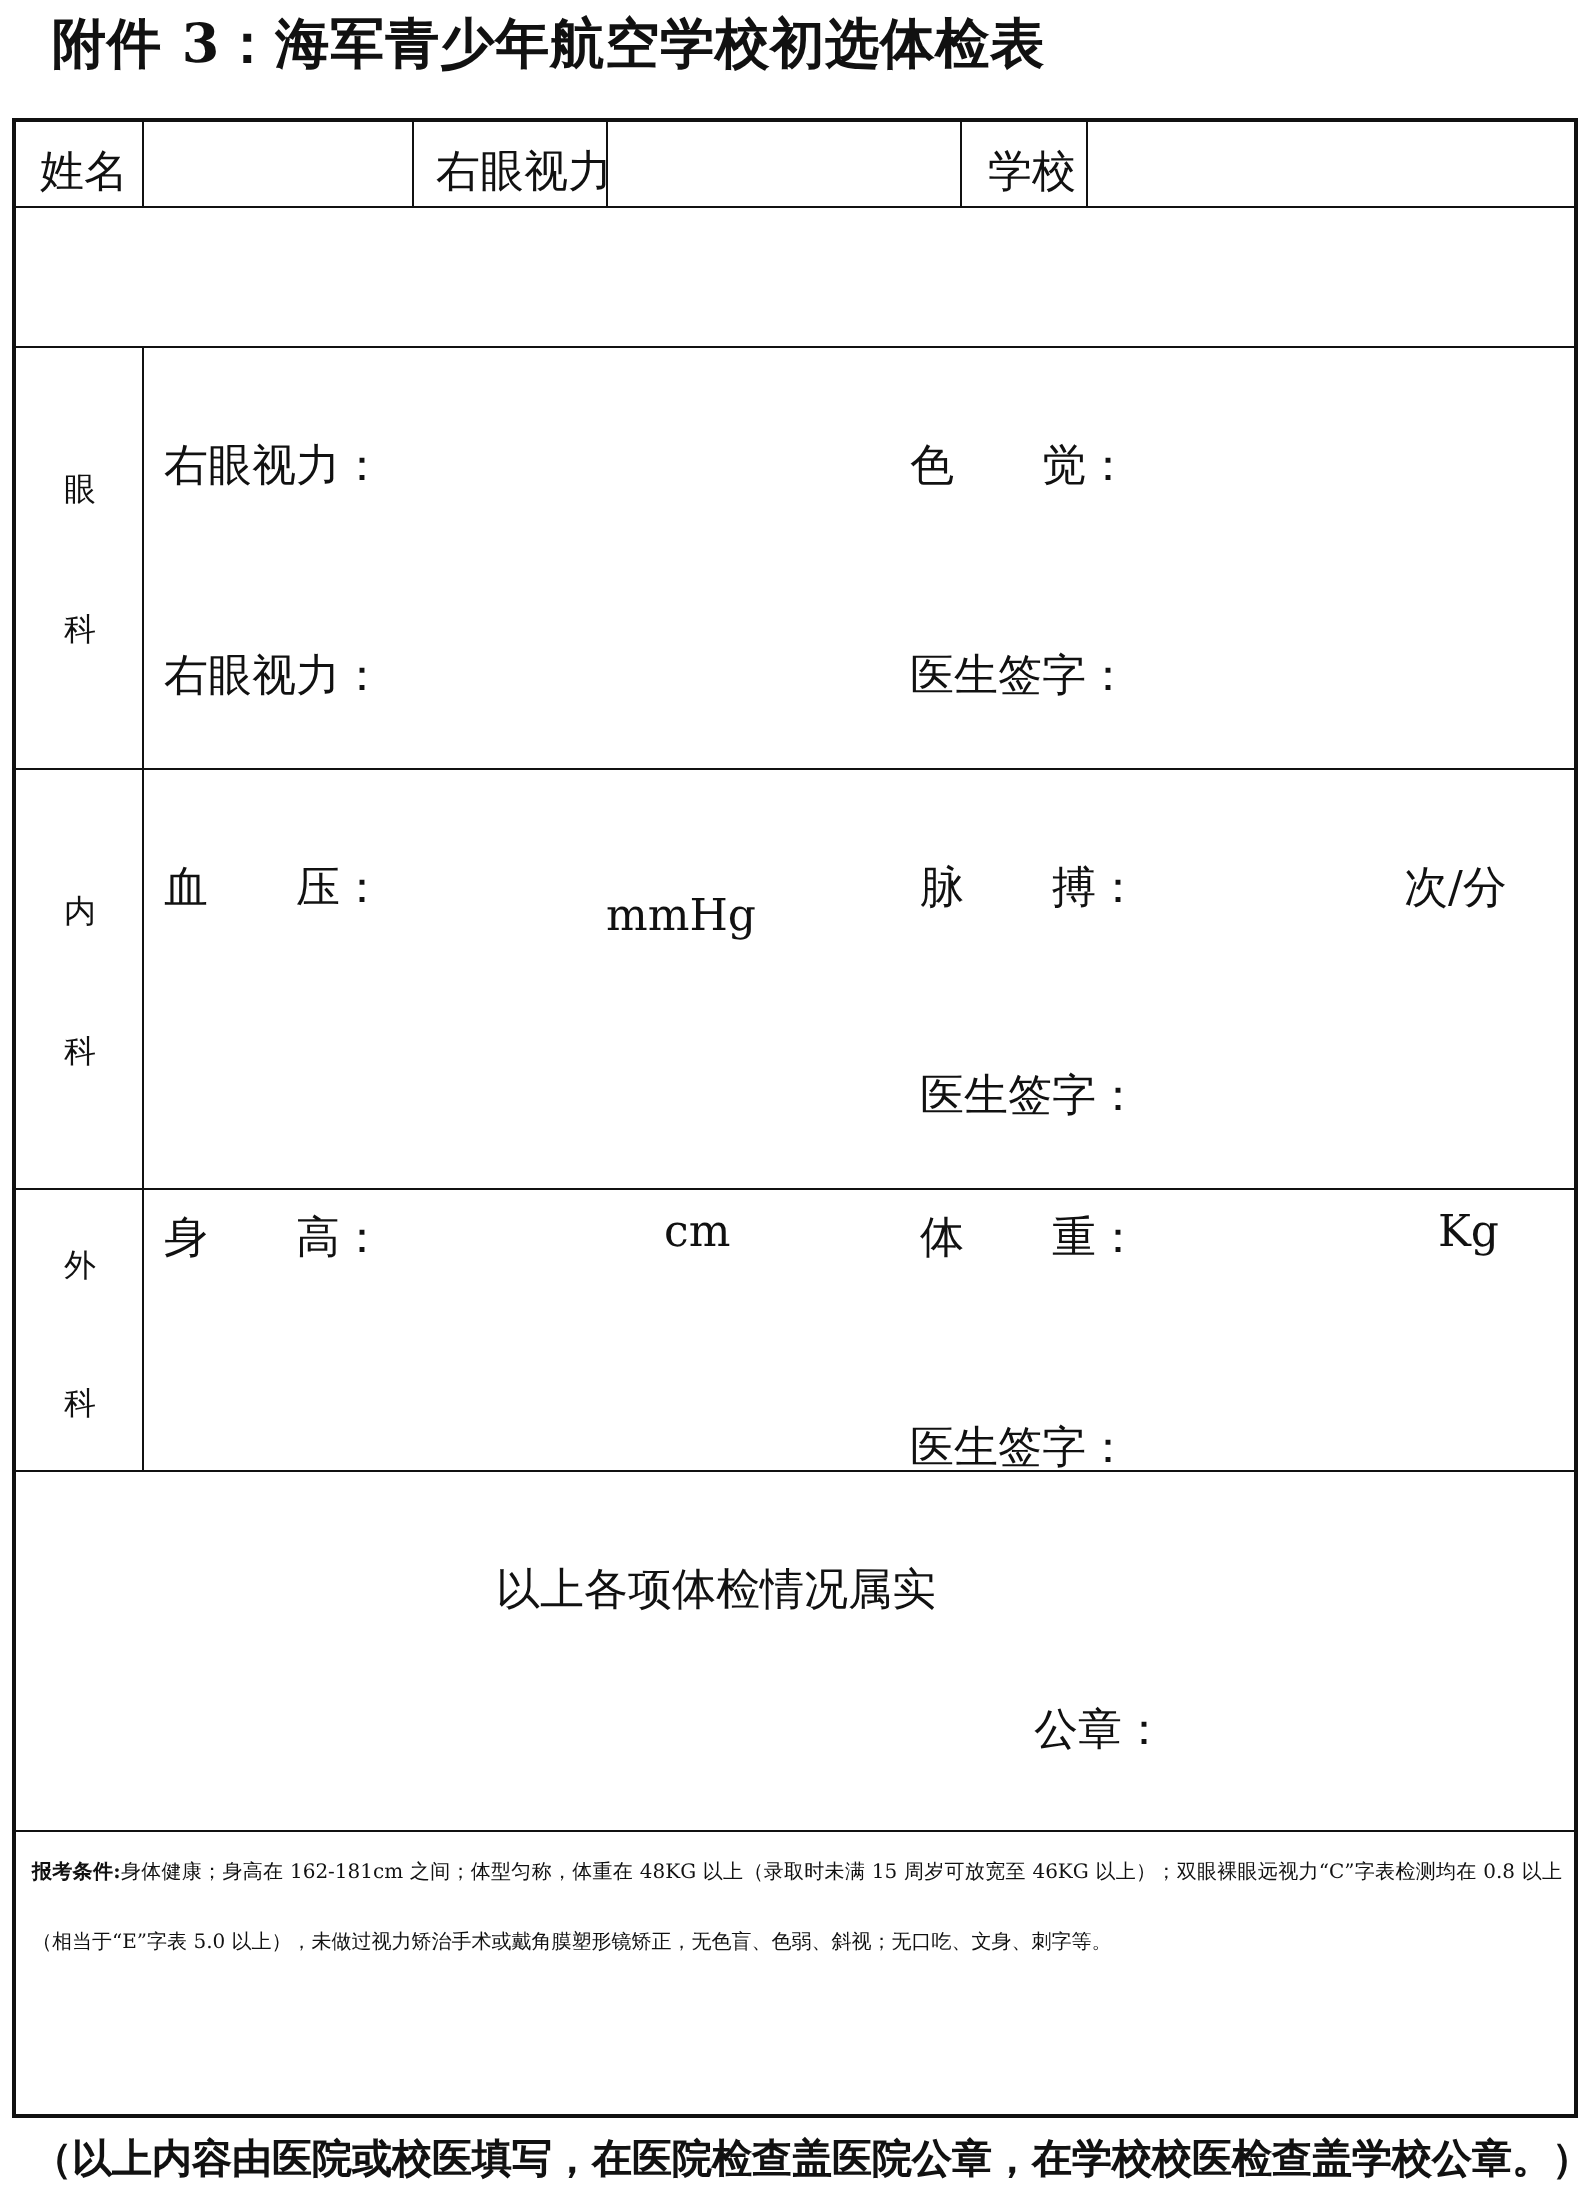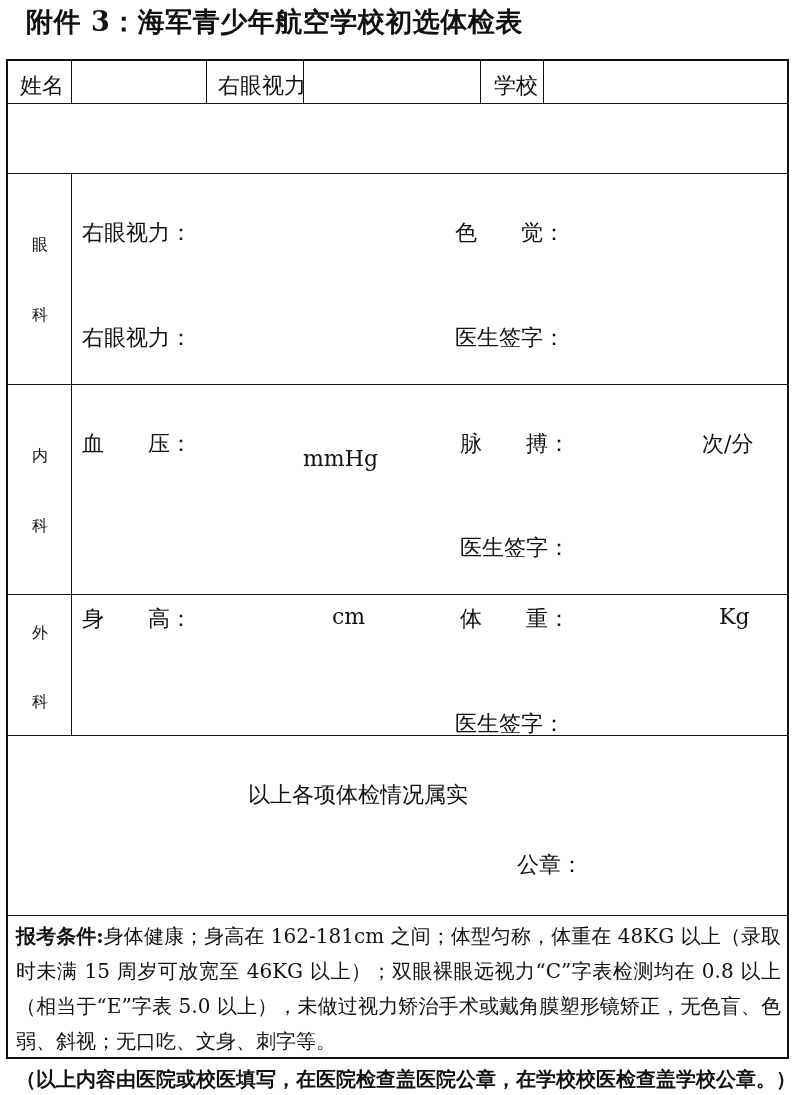--- a/index.html
+++ b/index.html
@@ -3,21 +3,21 @@
 <meta charset="utf-8">
 <style>
   html,body{margin:0;padding:0;background:#fff;}
   body{width:797px;height:1095px;position:relative;font-family:"DejaVu Serif","Liberation Serif",serif;color:#111;overflow:hidden;}
   .title{position:absolute;left:0;top:4px;width:797px;text-align:left;font-size:27px;font-weight:bold;letter-spacing:0.5px;padding-left:26px;}
   .tbl{position:absolute;left:6px;top:59px;width:783px;height:1000px;border:2px solid #111;box-sizing:border-box;}
   .hline{position:absolute;left:0;right:0;height:0;border-top:1.5px solid #111;}
   .vline{position:absolute;width:0;border-left:1.5px solid #111;}
   .t{position:absolute;font-size:22px;white-space:nowrap;}
   .dept{position:absolute;font-size:16px;width:64px;text-align:center;}
-  .cond{position:absolute;left:8px;top:858px;width:765px;font-size:20px;line-height:35px;text-align:justify;}
+  .cond{position:absolute;left:8px;top:858px;width:765px;font-size:10px;line-height:35px;text-align:justify;}
   .cond b{font-weight:bold;}
   .foot{position:absolute;left:16px;top:1066px;font-size:20px;font-weight:bold;}
 </style>
 </head>
 <body>
 
 <div class="title">附件 3：海军青少年航空学校初选体检表</div>
 
 <div class="tbl">
 

